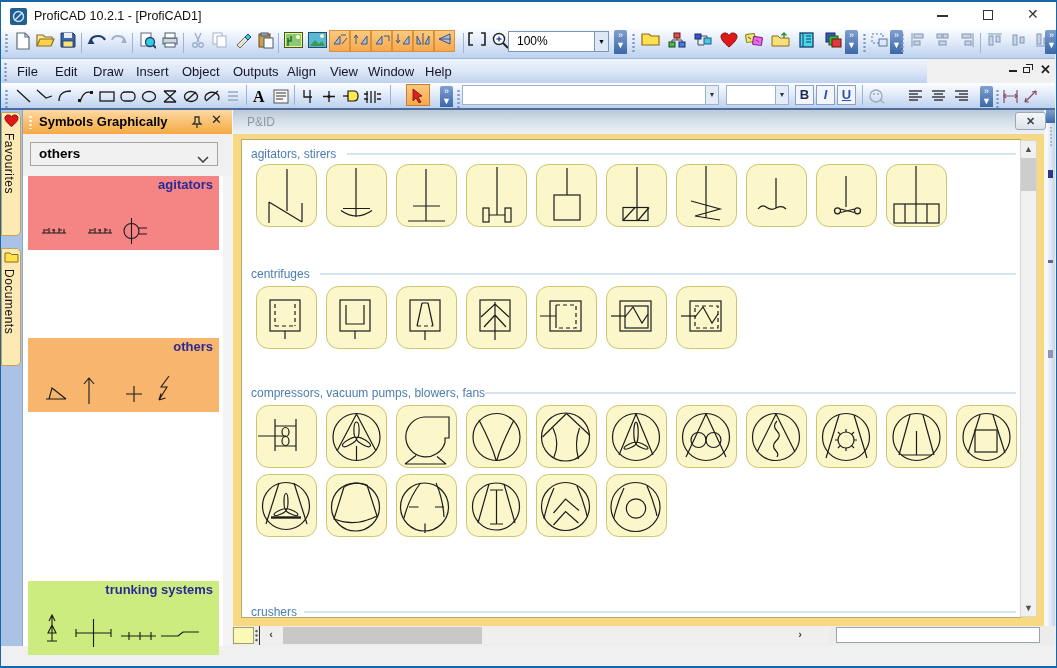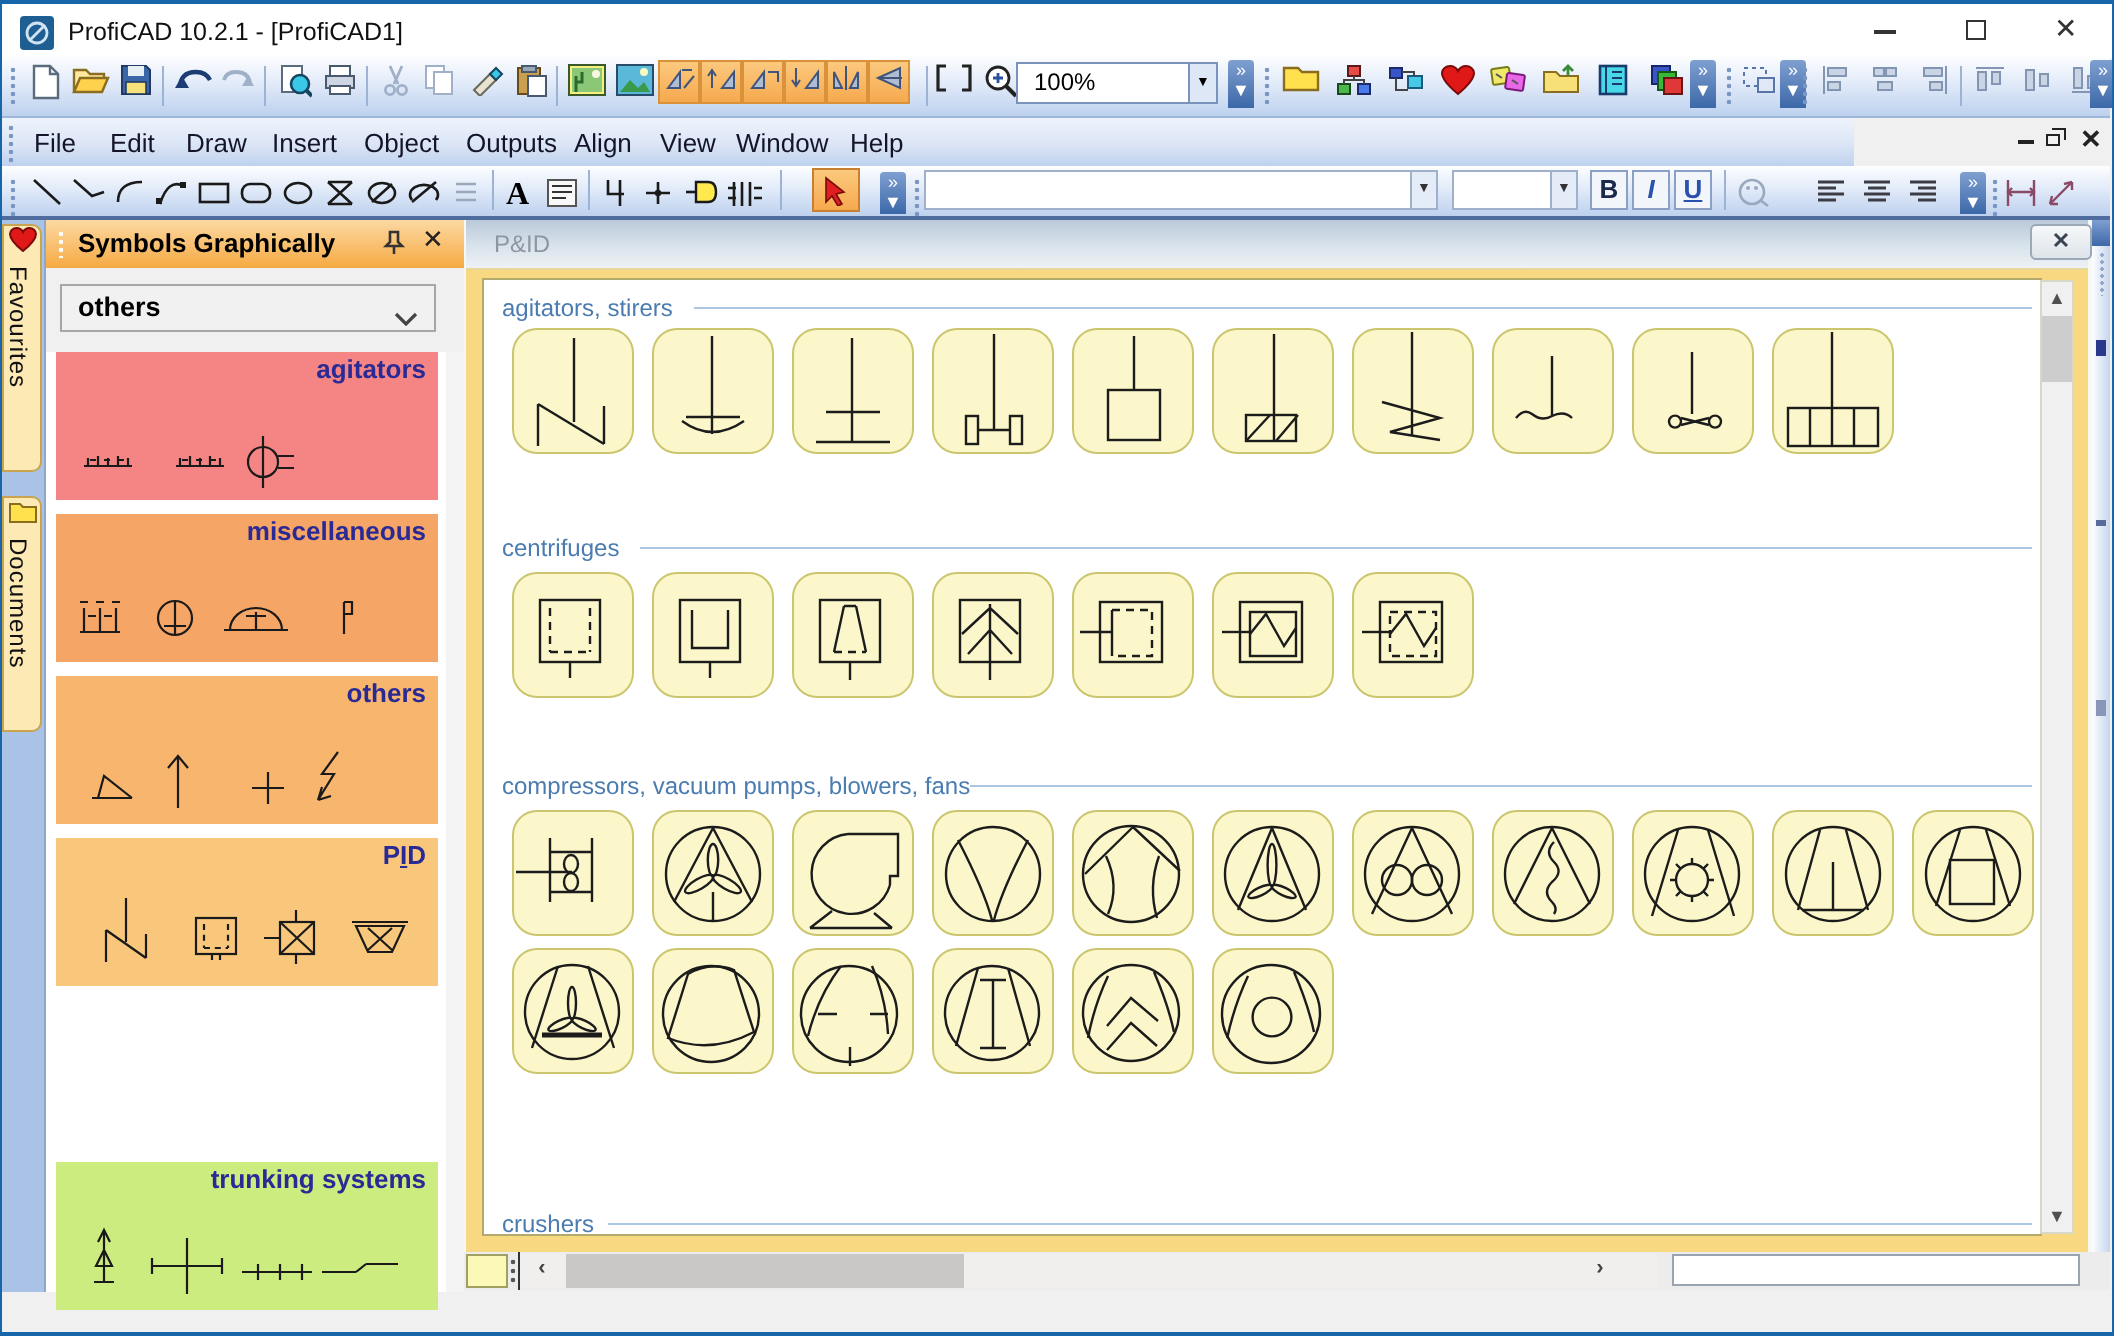--- a/index.html
+++ b/index.html
@@ -303,41 +303,25 @@
         <div id="combo">others<span style="position:absolute;right:8px;top:8px"><svg width="12" height="7" viewBox="0 0 12 7" style="">
               <path d="M1,1L6,6L11,1" fill="none" stroke="#444" stroke-width="1.6"></path>
             </svg></span></div>
       </div>
 <div class="sect" style="top:66px;background:#f58584"><div class="sl">agitators</div><svg width="191" height="74" viewBox="0 0 191 74">
           <path fill="none" stroke="#1a1a1a" stroke-width="1.1" d="M14,57H38M16,57V53M21,57V52M26,57V53M31,57V52M36,57V53M17,54h3M24,54h3M31,54h3"></path>
           <path fill="none" stroke="#1a1a1a" stroke-width="1.1" d="M60,57H84M62,57V53M67,57V52M72,57V53M77,57V52M82,57V53M63,54h3M70,54h3M77,54h3"></path>
           <circle fill="none" stroke="#1a1a1a" stroke-width="1.1" cx="103.5" cy="55" r="7.5"></circle>
           <path fill="none" stroke="#1a1a1a" stroke-width="1.1" d="M103.5,42V68M111,52h8M111,58h8"></path>
         </svg></div>
-      <div class="sect" style="top:147px;background:#f5a566"><div class="sl">miscellaneous</div><svg width="191" height="74" viewBox="0 0 191 74">
-          <path fill="none" stroke="#1a1a1a" stroke-width="1.1" d="M14,59V47M22,59V47M30,59V47M12,59h20M16,51h4M24,51h4M12,44h4M20,44h4M28,44h4"></path>
-          <circle fill="none" stroke="#1a1a1a" stroke-width="1.1" cx="59.5" cy="52" r="8.5"></circle>
-          <path fill="none" stroke="#1a1a1a" stroke-width="1.1" d="M59.5,43.5V60.5M54,56H65"></path>
-          <path fill="none" stroke="#1a1a1a" stroke-width="1.1" d="M84,58H116M87,58A13,11 0 0 1 113,58M100,49V58M95,51H105"></path>
-          <path fill="none" stroke="#1a1a1a" stroke-width="1.1" d="M144,60V44M144,44h4v6h-4"></path>
-        </svg></div>
       <div class="sect" style="top:228px;background:#f7b56d"><div class="sl">others</div><svg width="191" height="74" viewBox="0 0 191 74">
           <path fill="none" stroke="#1a1a1a" stroke-width="1.1" d="M18,61H38M38,61L24,50L21,61"></path>
           <path fill="none" stroke="#1a1a1a" stroke-width="1.1" d="M61,66V40M56,46L61,40L66,46"></path>
           <path fill="none" stroke="#1a1a1a" stroke-width="1.1" d="M98,56H114M106,48V64"></path>
           <path fill="none" stroke="#1a1a1a" stroke-width="1.1" d="M141,38L133,49L139,49L131,62M131,62L137.5,60M131,62L133,55.5"></path>
-        </svg></div>
-      <div class="sect" style="top:309px;background:#f9c77c"><div class="sl">P<span style="text-decoration:underline">I</span>D</div><svg width="191" height="74" viewBox="0 0 191 74">
-          <path fill="none" stroke="#1a1a1a" stroke-width="1.1" d="M35,30V52M25,46V62M25,46L45,60M45,48V60"></path>
-          <rect fill="none" stroke="#1a1a1a" stroke-width="1.1" x="70" y="40" width="20" height="18"></rect>
-          <path fill="none" stroke="#1a1a1a" stroke-width="1.1" stroke-dasharray="3 2.4" d="M74,43V55M86,43V55M74,55H86"></path>
-          <path fill="none" stroke="#1a1a1a" stroke-width="1.1" d="M78,58v3M82,58v3"></path>
-          <rect fill="none" stroke="#1a1a1a" stroke-width="1.1" x="112" y="42" width="17" height="16"></rect>
-          <path fill="none" stroke="#1a1a1a" stroke-width="1.1" d="M112,42L129,58M129,42L112,58M120,36V42M104,50H112M120,58V63"></path>
-          <path fill="none" stroke="#1a1a1a" stroke-width="1.1" d="M148,42H176M150,44H174L168,57H156Z M156,45L168,56M168,45L156,56"></path>
         </svg></div>
       <div class="sect" style="top:471px;background:#cdec7f"><div class="sl">trunking systems</div><svg width="191" height="74" viewBox="0 0 191 74">
           <path fill="none" stroke="#1a1a1a" stroke-width="1.1" d="M19,60H29M24,60V34M21,40L24,34L27,40M20,52h8l-4,-8Z"></path>
           <path fill="none" stroke="#1a1a1a" stroke-width="1.1" d="M48,52H83M48,48V56M83,48V56M65.5,38V66"></path>
           <path fill="none" stroke="#1a1a1a" stroke-width="1.1" d="M93,55H128M101,51V59M112,51V59M123,51V59"></path>
           <path fill="none" stroke="#1a1a1a" stroke-width="1.1" d="M133,55H150M150,55L155,51M155,51H171"></path>
         </svg></div>
 <div style="position:absolute;left:200px;top:66px;width:9px;height:470px;background:#f4f4f4"></div>
 </div>
     <div id="mdi" class="abs">

